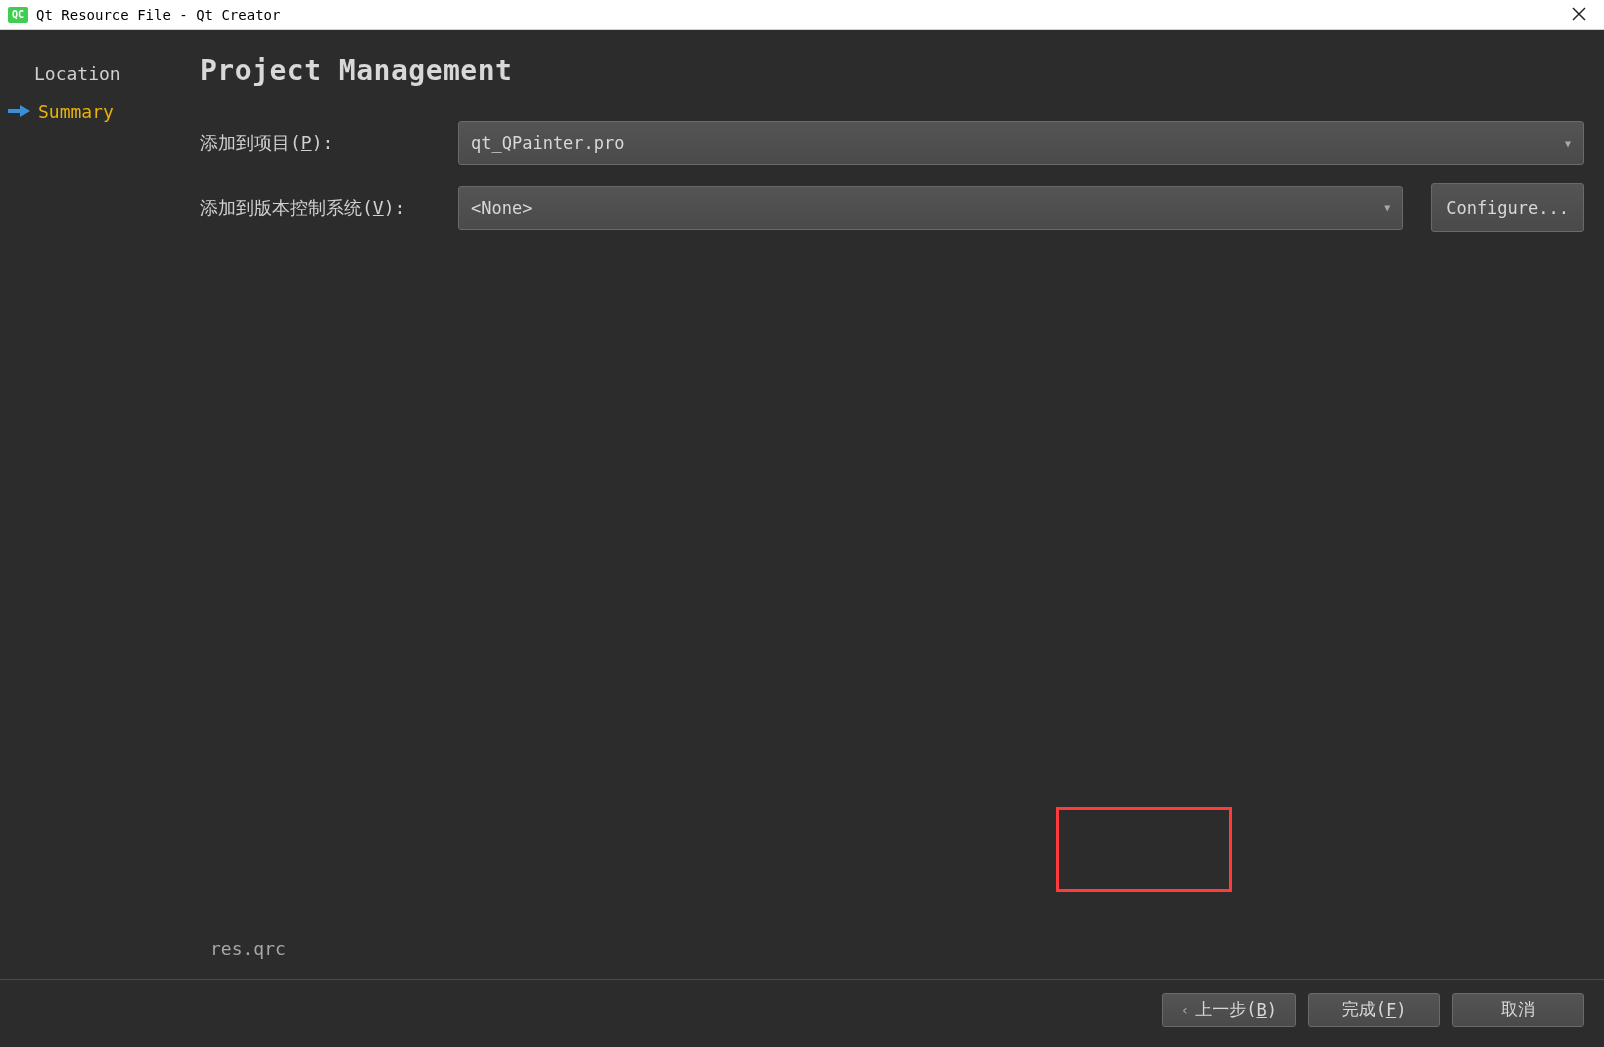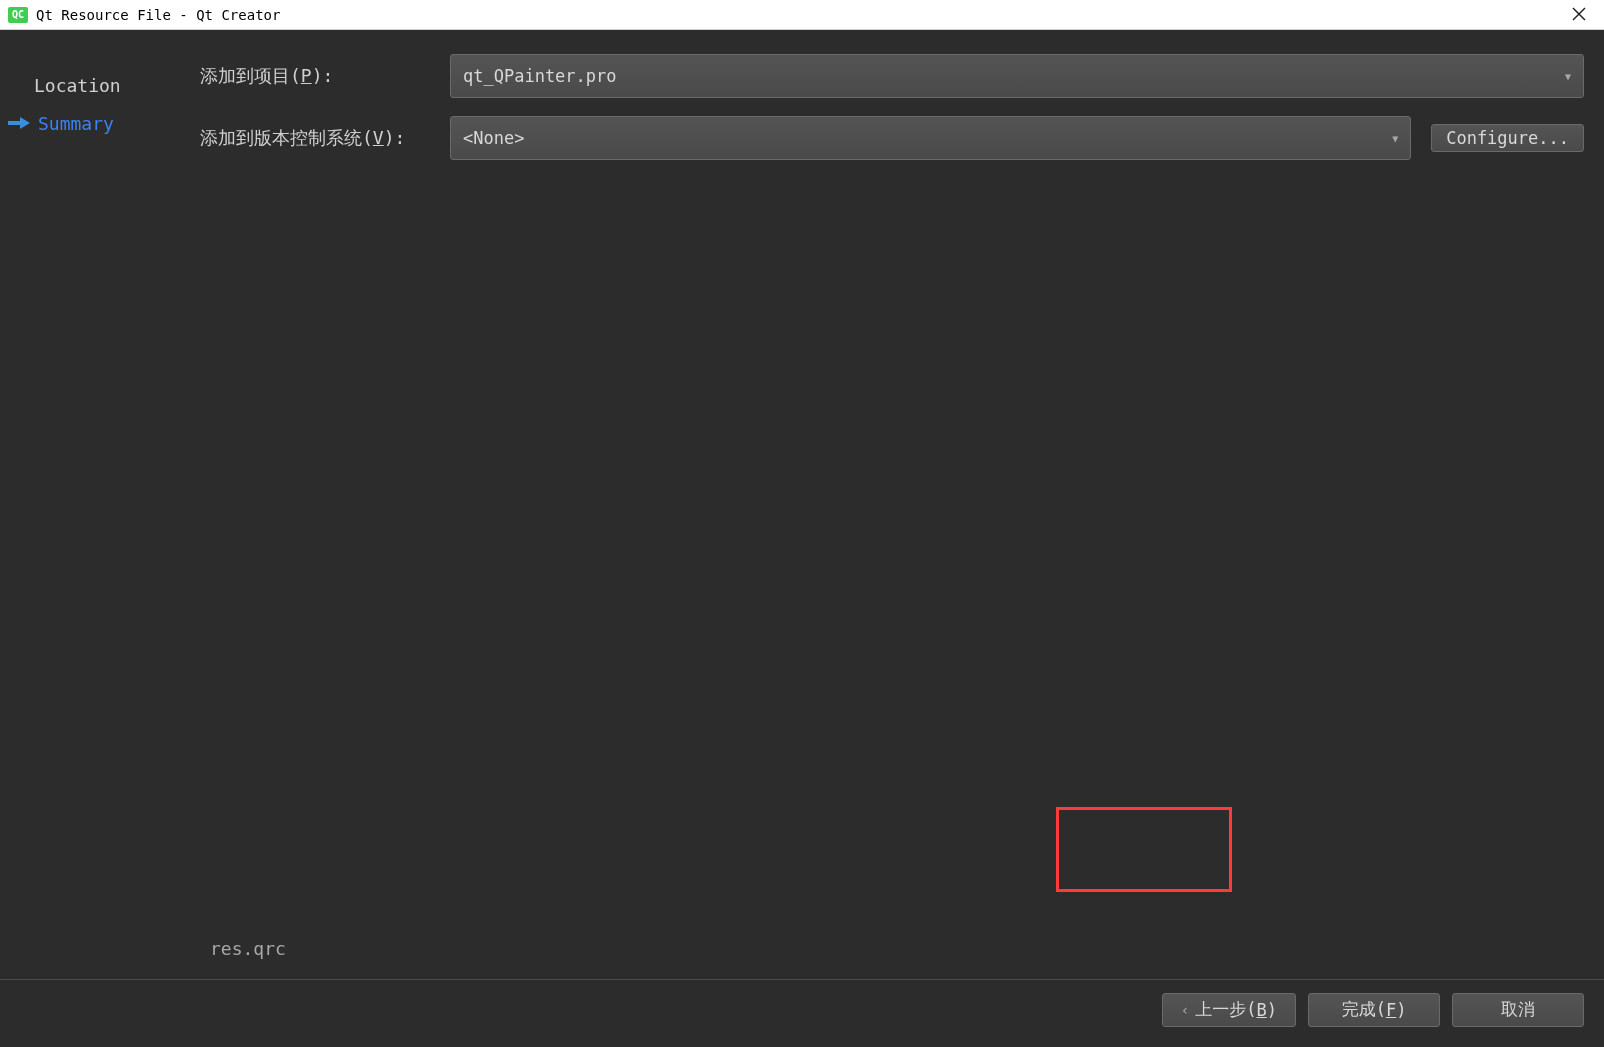--- a/index.html
+++ b/index.html
@@ -50,21 +50,21 @@
       cursor: pointer;
       padding: 0 4px;
     }
     .main-area {
       display: flex;
       height: calc(100% - 38px - 60px);
       background: #2c2c2c;
     }
     .sidebar {
       width: 200px;
-      padding-top: 36px;
+      padding-top: 24px;
       padding-left: 34px;
     }
     .sidebar-item {
       display: flex;
       align-items: center;
       height: 38px;
       gap: 8px;
     }
     .sidebar-arrow {
       width: 22px;
@@ -73,42 +73,42 @@
       align-items: center;
       justify-content: flex-end;
       margin-left: -26px;
     }
     .sidebar-label {
       color: #d0d0d0;
       font-size: 18px;
       font-family: "NSimSun", "SimSun", monospace;
     }
     .sidebar-item.active .sidebar-label {
-      color: #3b82f6;
+      color: #eab308;
     }
     .content {
       flex: 1;
       padding-top: 24px;
       padding-right: 20px;
       padding-left: 0;
       position: relative;
     }
     .page-title {
       color: #d8d8d8;
       font-size: 28px;
       font-family: "NSimSun", "SimSun", monospace;
       margin-bottom: 34px;
       margin-left: 0;
       letter-spacing: 0.5px;
     }
     .form-row {
       display: flex;
       align-items: center;
       margin-bottom: 18px;
-      gap: 20px;
+      gap: 28px;
     }
     .form-label {
       color: #d0d0d0;
       font-size: 18px;
       font-family: "NSimSun", "SimSun", monospace;
       width: 230px;
       white-space: nowrap;
     }
     .form-label .accel {
       text-decoration: underline;
@@ -126,21 +126,21 @@
       color: #d8d8d8;
       font-size: 17px;
       font-family: "NSimSun", "SimSun", monospace;
       cursor: pointer;
     }
     .combo-arrow {
       color: #aaa;
       font-size: 10px;
     }
     .btn-small {
-      height: 28px;
+      height: 49px;
       padding: 0 14px;
       background: linear-gradient(to bottom, #545454 0%, #4a4a4a 100%);
       border: 1px solid #6a6a6a;
       border-radius: 3px;
       color: #d8d8d8;
       font-size: 17px;
       font-family: "NSimSun", "SimSun", monospace;
       cursor: pointer;
       display: flex;
       align-items: center;
@@ -232,20 +232,21 @@
         <svg width="22" height="14" viewBox="0 0 22 14">
           <rect x="0" y="5" width="12" height="4" fill="#3b8fd8"></rect>
           <polygon points="12,1 22,7 12,13" fill="#3b8fd8"></polygon>
         </svg>
       </span>
       <span class="sidebar-label">Summary</span>
     </div>
   </div>
 
   <div class="content">
+    <h1 class="page-title">Project Management</h1>
 
     <div class="form-row">
       <span class="form-label"><span>添加到项目(</span><span class="accel">P</span><span>):</span></span>
       <div class="combo">
         <span>qt_QPainter.pro</span>
         <span class="combo-arrow">▼</span>
       </div>
     </div>
 
     <div class="form-row">

